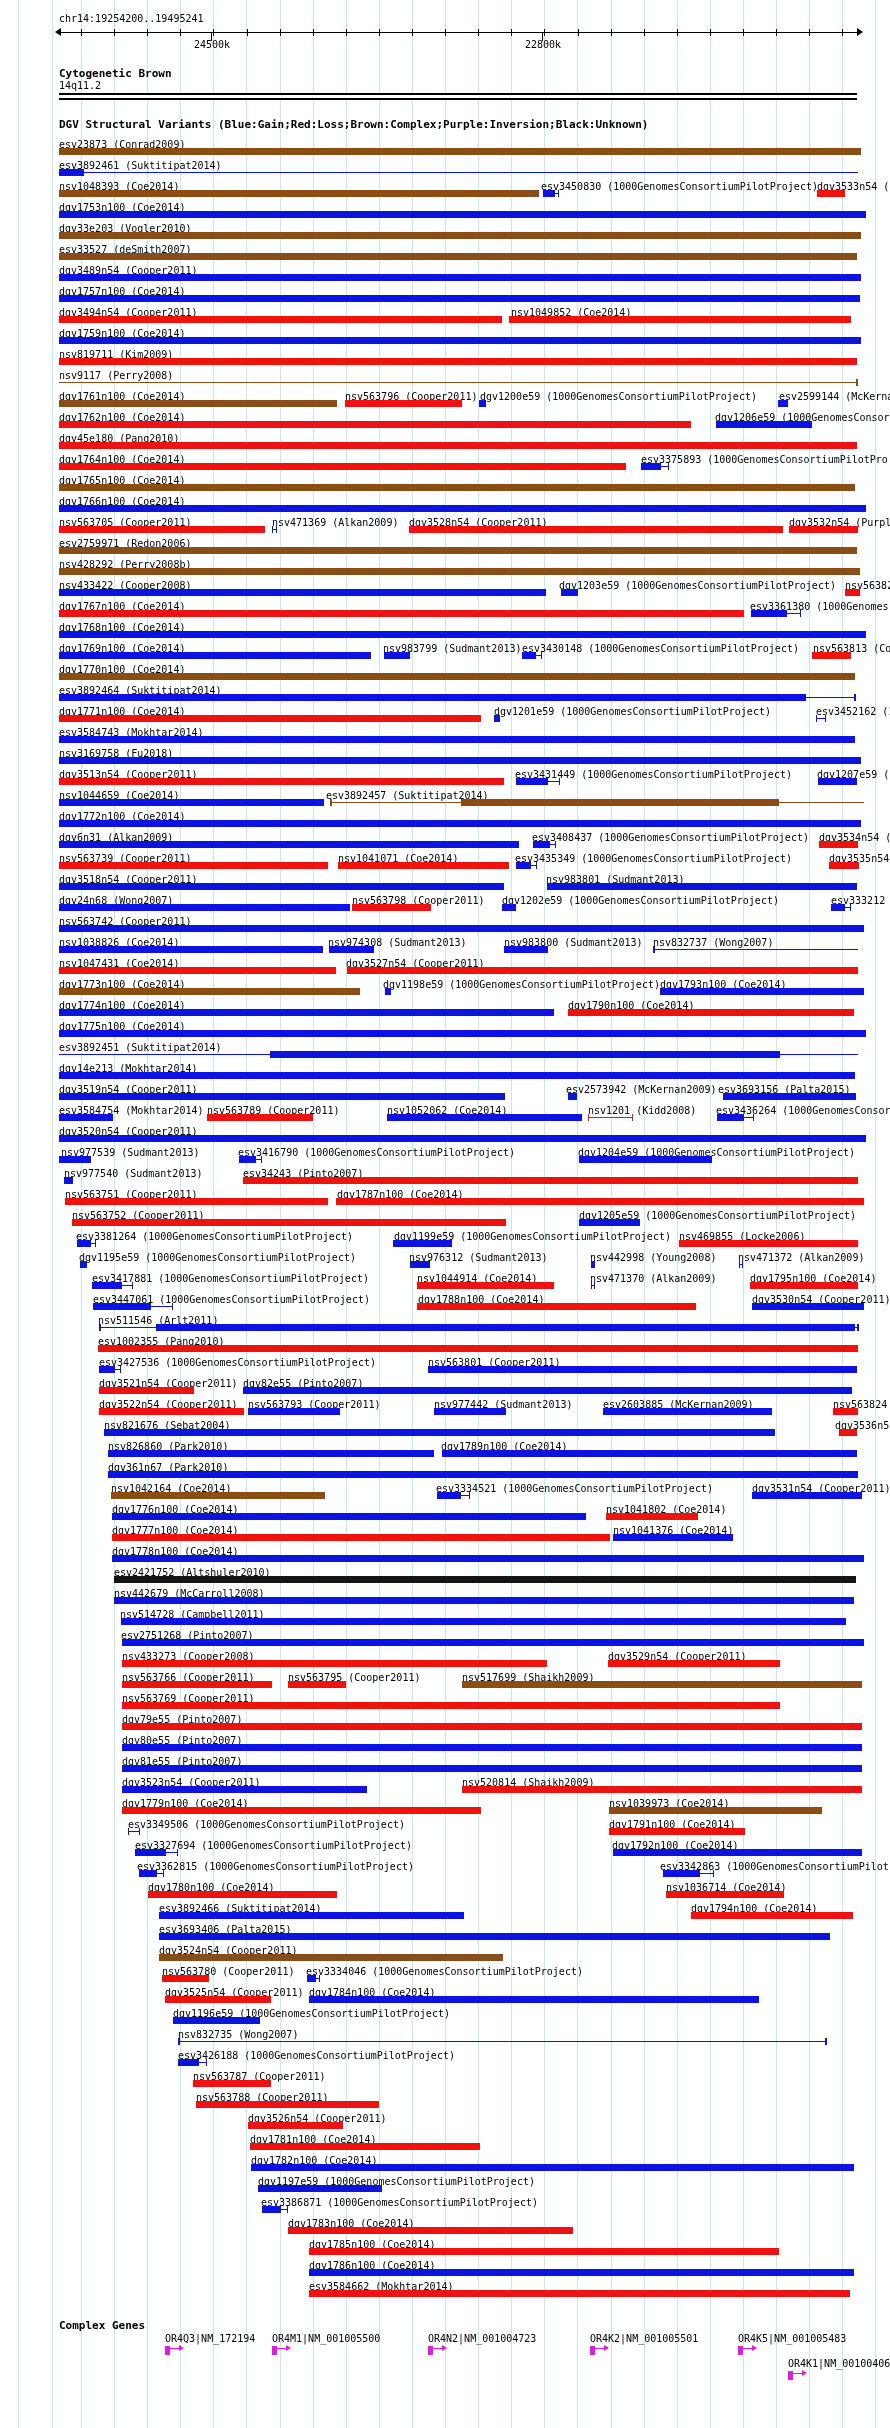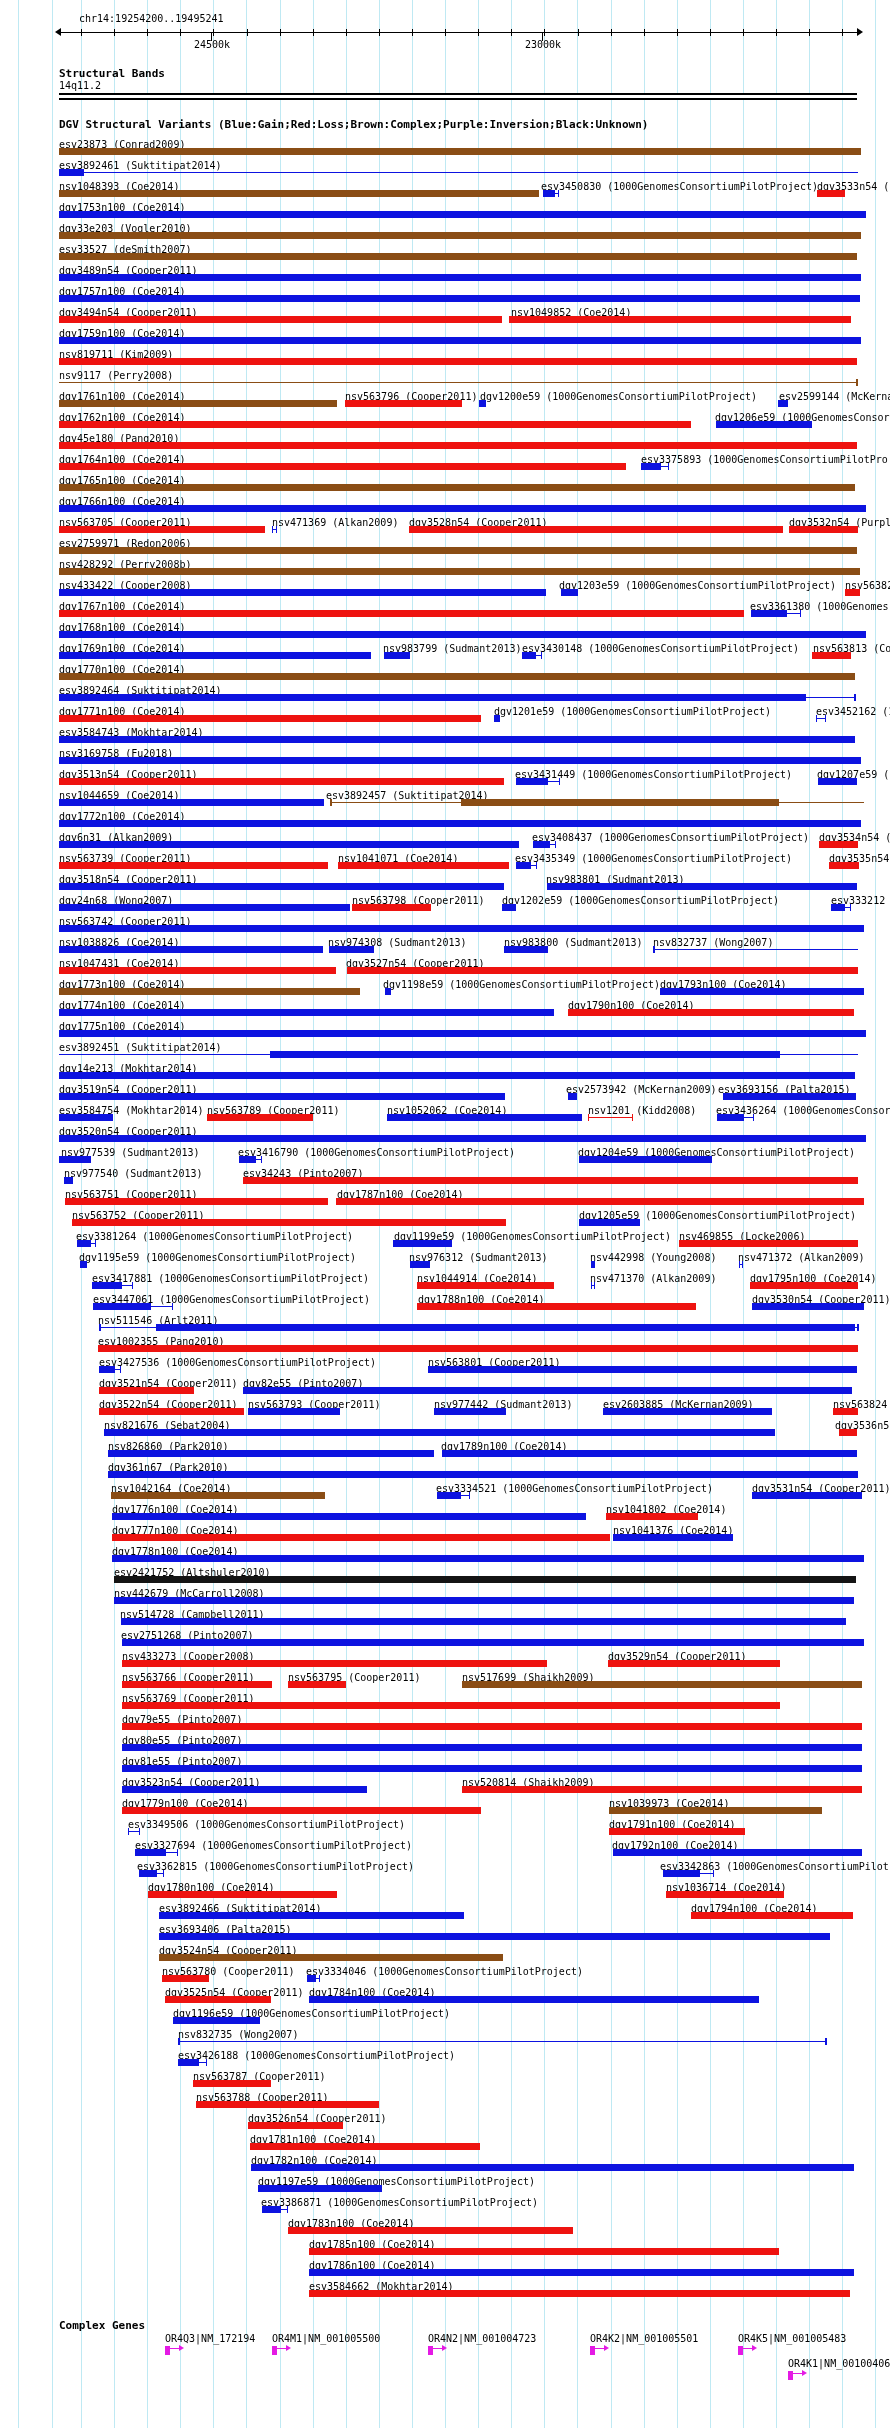--- a/index.html
+++ b/index.html
@@ -13,21 +13,21 @@
   .txt{position:absolute;font-size:10px;line-height:10px;white-space:pre;}
   .title{position:absolute;font-size:11px;line-height:12px;font-weight:bold;white-space:pre;}
   .hline{position:absolute;height:1px;background:#000;}
   .arrow{position:absolute;width:0;height:0;border-top:4px solid transparent;border-bottom:4px solid transparent;}
   .band{position:absolute;background:#fff;border-top:2px solid #000;border-bottom:2px solid #000;}
 </style>
 </head>
 <body>
 
 <div id="page">
-  <div class="txt" style="left:59px;top:14px;margin-left:20px;">chr14:19254200..19495241</div>
+  <div class="txt" style="left:59px;top:14px;">chr14:19254200..19495241</div>
 
   <div>
     <div class="hline" style="left:59px;top:32px;width:798px;"></div>
     <div class="arrow" style="left:55px;top:28px;border-right:6px solid #000;"></div>
     <div class="arrow" style="left:857px;top:28px;border-left:6px solid #000;"></div>
     <div id="ruler-ticks">
         <div style="left: 81px; top: 29px; width: 1px; height: 7px; background: rgb(0, 0, 0); position: absolute;"></div>
         <div style="left: 114.1px; top: 29px; width: 1px; height: 7px; background: rgb(0, 0, 0); position: absolute;"></div>
         <div style="left: 147.2px; top: 29px; width: 1px; height: 7px; background: rgb(0, 0, 0); position: absolute;"></div>
         <div style="left: 180.3px; top: 29px; width: 1px; height: 7px; background: rgb(0, 0, 0); position: absolute;"></div>
@@ -47,25 +47,25 @@
         <div style="left: 643.7px; top: 29px; width: 1px; height: 7px; background: rgb(0, 0, 0); position: absolute;"></div>
         <div style="left: 676.8px; top: 29px; width: 1px; height: 7px; background: rgb(0, 0, 0); position: absolute;"></div>
         <div style="left: 709.9px; top: 29px; width: 1px; height: 7px; background: rgb(0, 0, 0); position: absolute;"></div>
         <div style="left: 743px; top: 29px; width: 1px; height: 7px; background: rgb(0, 0, 0); position: absolute;"></div>
         <div style="left: 776.1px; top: 29px; width: 1px; height: 7px; background: rgb(0, 0, 0); position: absolute;"></div>
         <div style="left: 809.2px; top: 29px; width: 1px; height: 7px; background: rgb(0, 0, 0); position: absolute;"></div>
         <div style="left: 842.3px; top: 29px; width: 1px; height: 7px; background: rgb(0, 0, 0); position: absolute;"></div>
         <div style="left: 211px; top: 32px; width: 1px; height: 9px; background: rgb(0, 0, 0); position: absolute;"></div>
         <div style="left: 194px; top: 39px; font: 10px &quot;DejaVu Sans Mono&quot;, monospace; white-space: pre; position: absolute;">24500k</div>
         <div style="left: 542px; top: 32px; width: 1px; height: 9px; background: rgb(0, 0, 0); position: absolute;"></div>
-        <div style="left: 525px; top: 39px; font: 10px &quot;DejaVu Sans Mono&quot;, monospace; white-space: pre; position: absolute;">23000k</div>
+        <div style="left: 525px; top: 39px; font: 10px &quot;DejaVu Sans Mono&quot;, monospace; white-space: pre; position: absolute;">22800k</div>
       </div>
   </div>
 
-  <div class="title" style="left:59px;top:68px;">Structural Bands</div>
+  <div class="title" style="left:59px;top:68px;">Cytogenetic Brown</div>
   <div class="txt" style="left:59px;top:81px;">14q11.2</div>
   <div class="band" style="left:59px;top:93px;width:798px;height:3px;"></div>
 
   <div class="title" style="left:59px;top:119px;">DGV Structural Variants (Blue:Gain;Red:Loss;Brown:Complex;Purple:Inversion;Black:Unknown)</div>
   <div id="variant-rows">
       <div style="left: 59px; top: 140px; font: 10px / 10px &quot;DejaVu Sans Mono&quot;, monospace; white-space: pre; cursor: pointer; position: absolute;">esv23873 (Conrad2009)</div>
       <div style="left: 59px; top: 148px; width: 802px; height: 7px; background: rgb(138, 77, 21); cursor: pointer; position: absolute;"></div>
       <div style="left: 59px; top: 161px; font: 10px / 10px &quot;DejaVu Sans Mono&quot;, monospace; white-space: pre; cursor: pointer; position: absolute;">esv3892461 (Suktitipat2014)</div>
       <div style="left: 59px; top: 169px; width: 25px; height: 7px; background: rgb(13, 19, 224); cursor: pointer; position: absolute;"></div>
       <div style="left: 84px; top: 172px; width: 774px; height: 1px; background: rgb(13, 19, 224); position: absolute;"></div>

